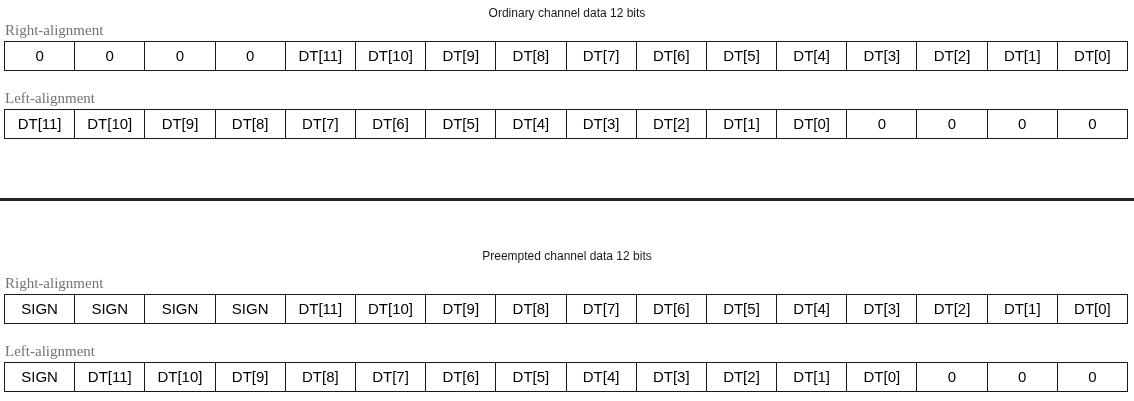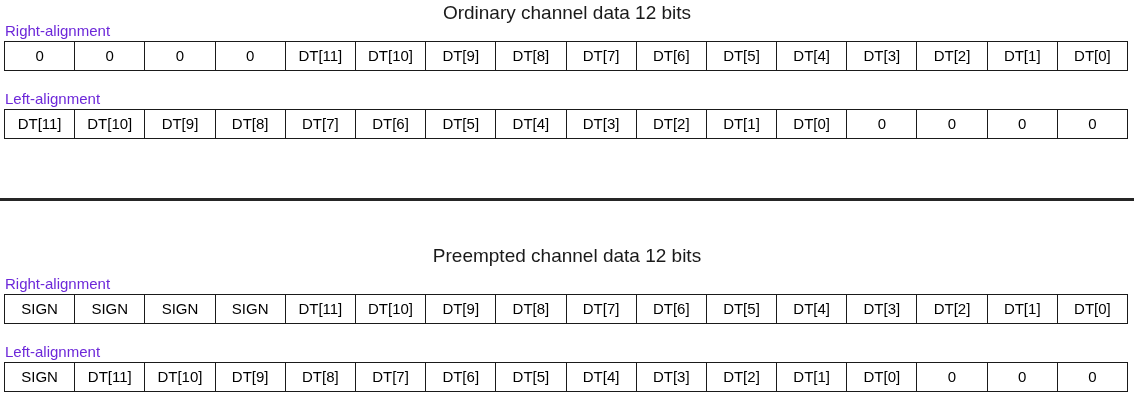--- a/index.html
+++ b/index.html
@@ -21,36 +21,37 @@
     width: 1134px;
     height: 401px;
   }
 
   
   .section-title {
     position: absolute;
     left: 0;
     width: 1134px;
     text-align: center;
-    font-size: 19px;
+    font-size: 12px;
     line-height: 18px;
     color: #1a1a1a;
     white-space: nowrap;
   }
   #title-ordinary   { top: 4px; }
   #title-preempted  { top: 247px; }
 
   
   .align-label {
     position: absolute;
     left: 5px;
     font-size: 15px;
     line-height: 17px;
-    color: #6d28d9;
-    white-space: nowrap;
+    color: #737373;
+    white-space: nowrap;
+    font-family: Liberation Serif, serif;
   }
 
   
   .bit-table {
     position: absolute;
     left: 4px;
     width: 1124px;
     height: 30px;
     display: flex;
     border: 1px solid #1a1a1a;

